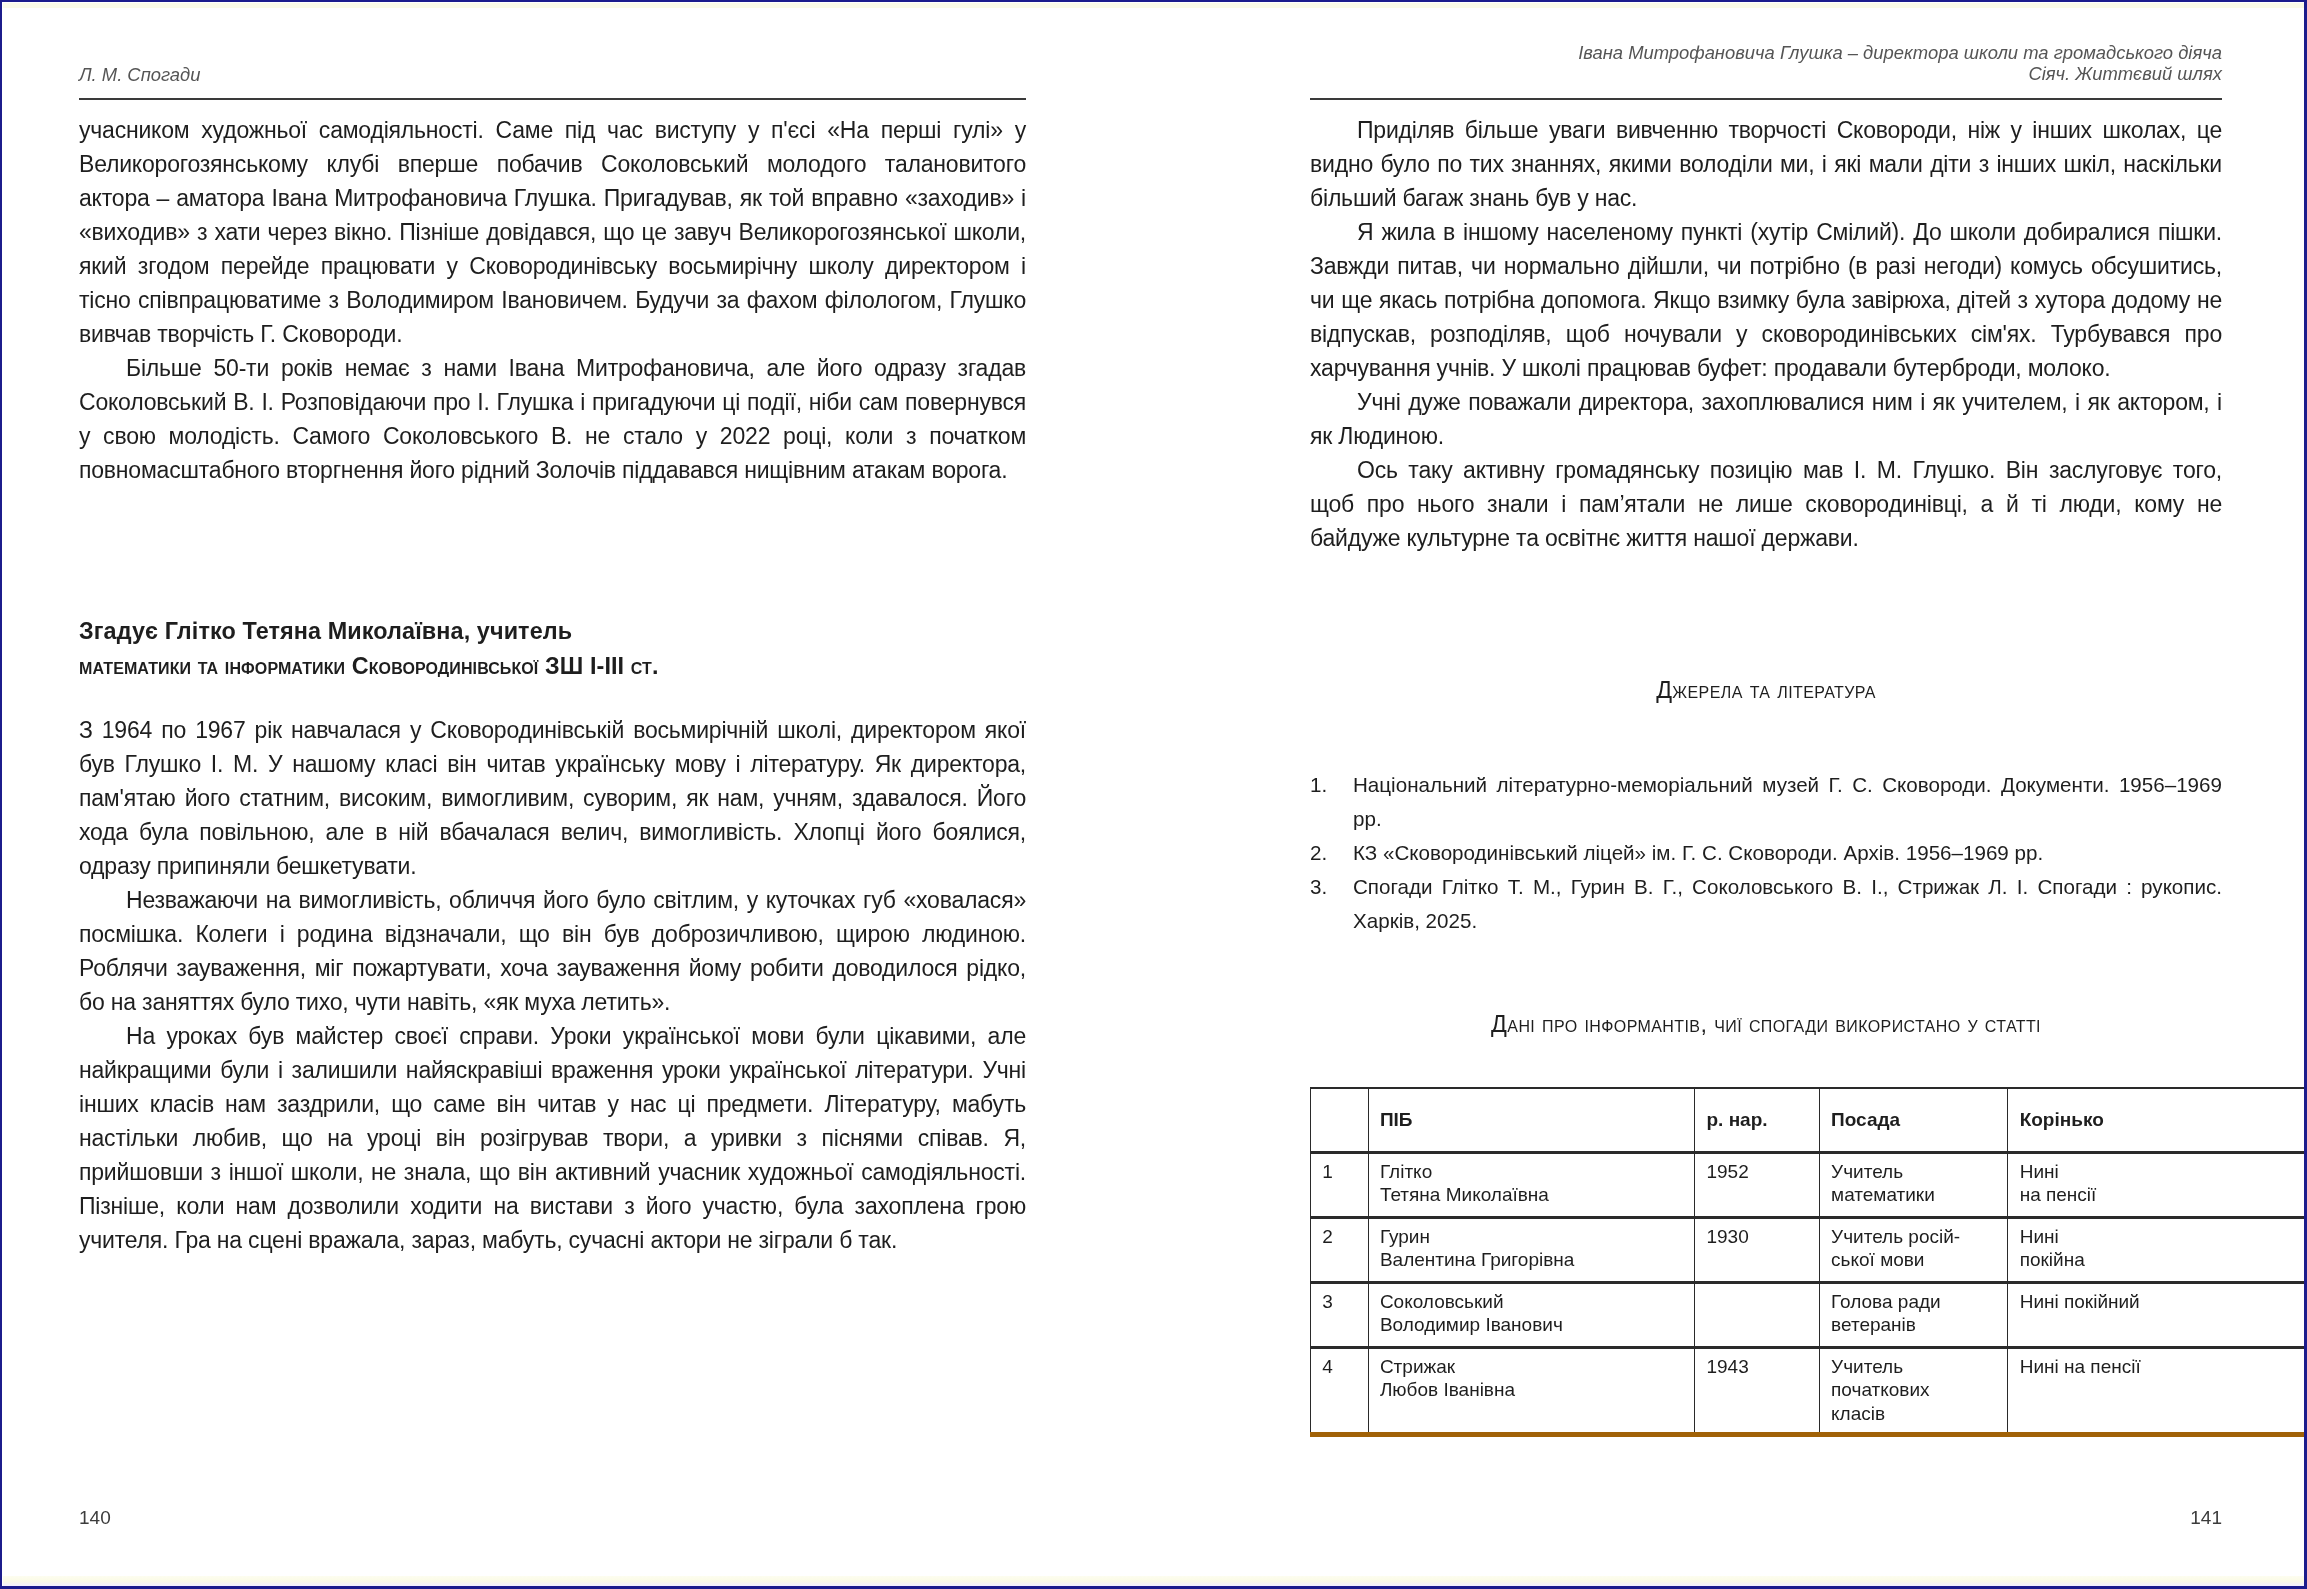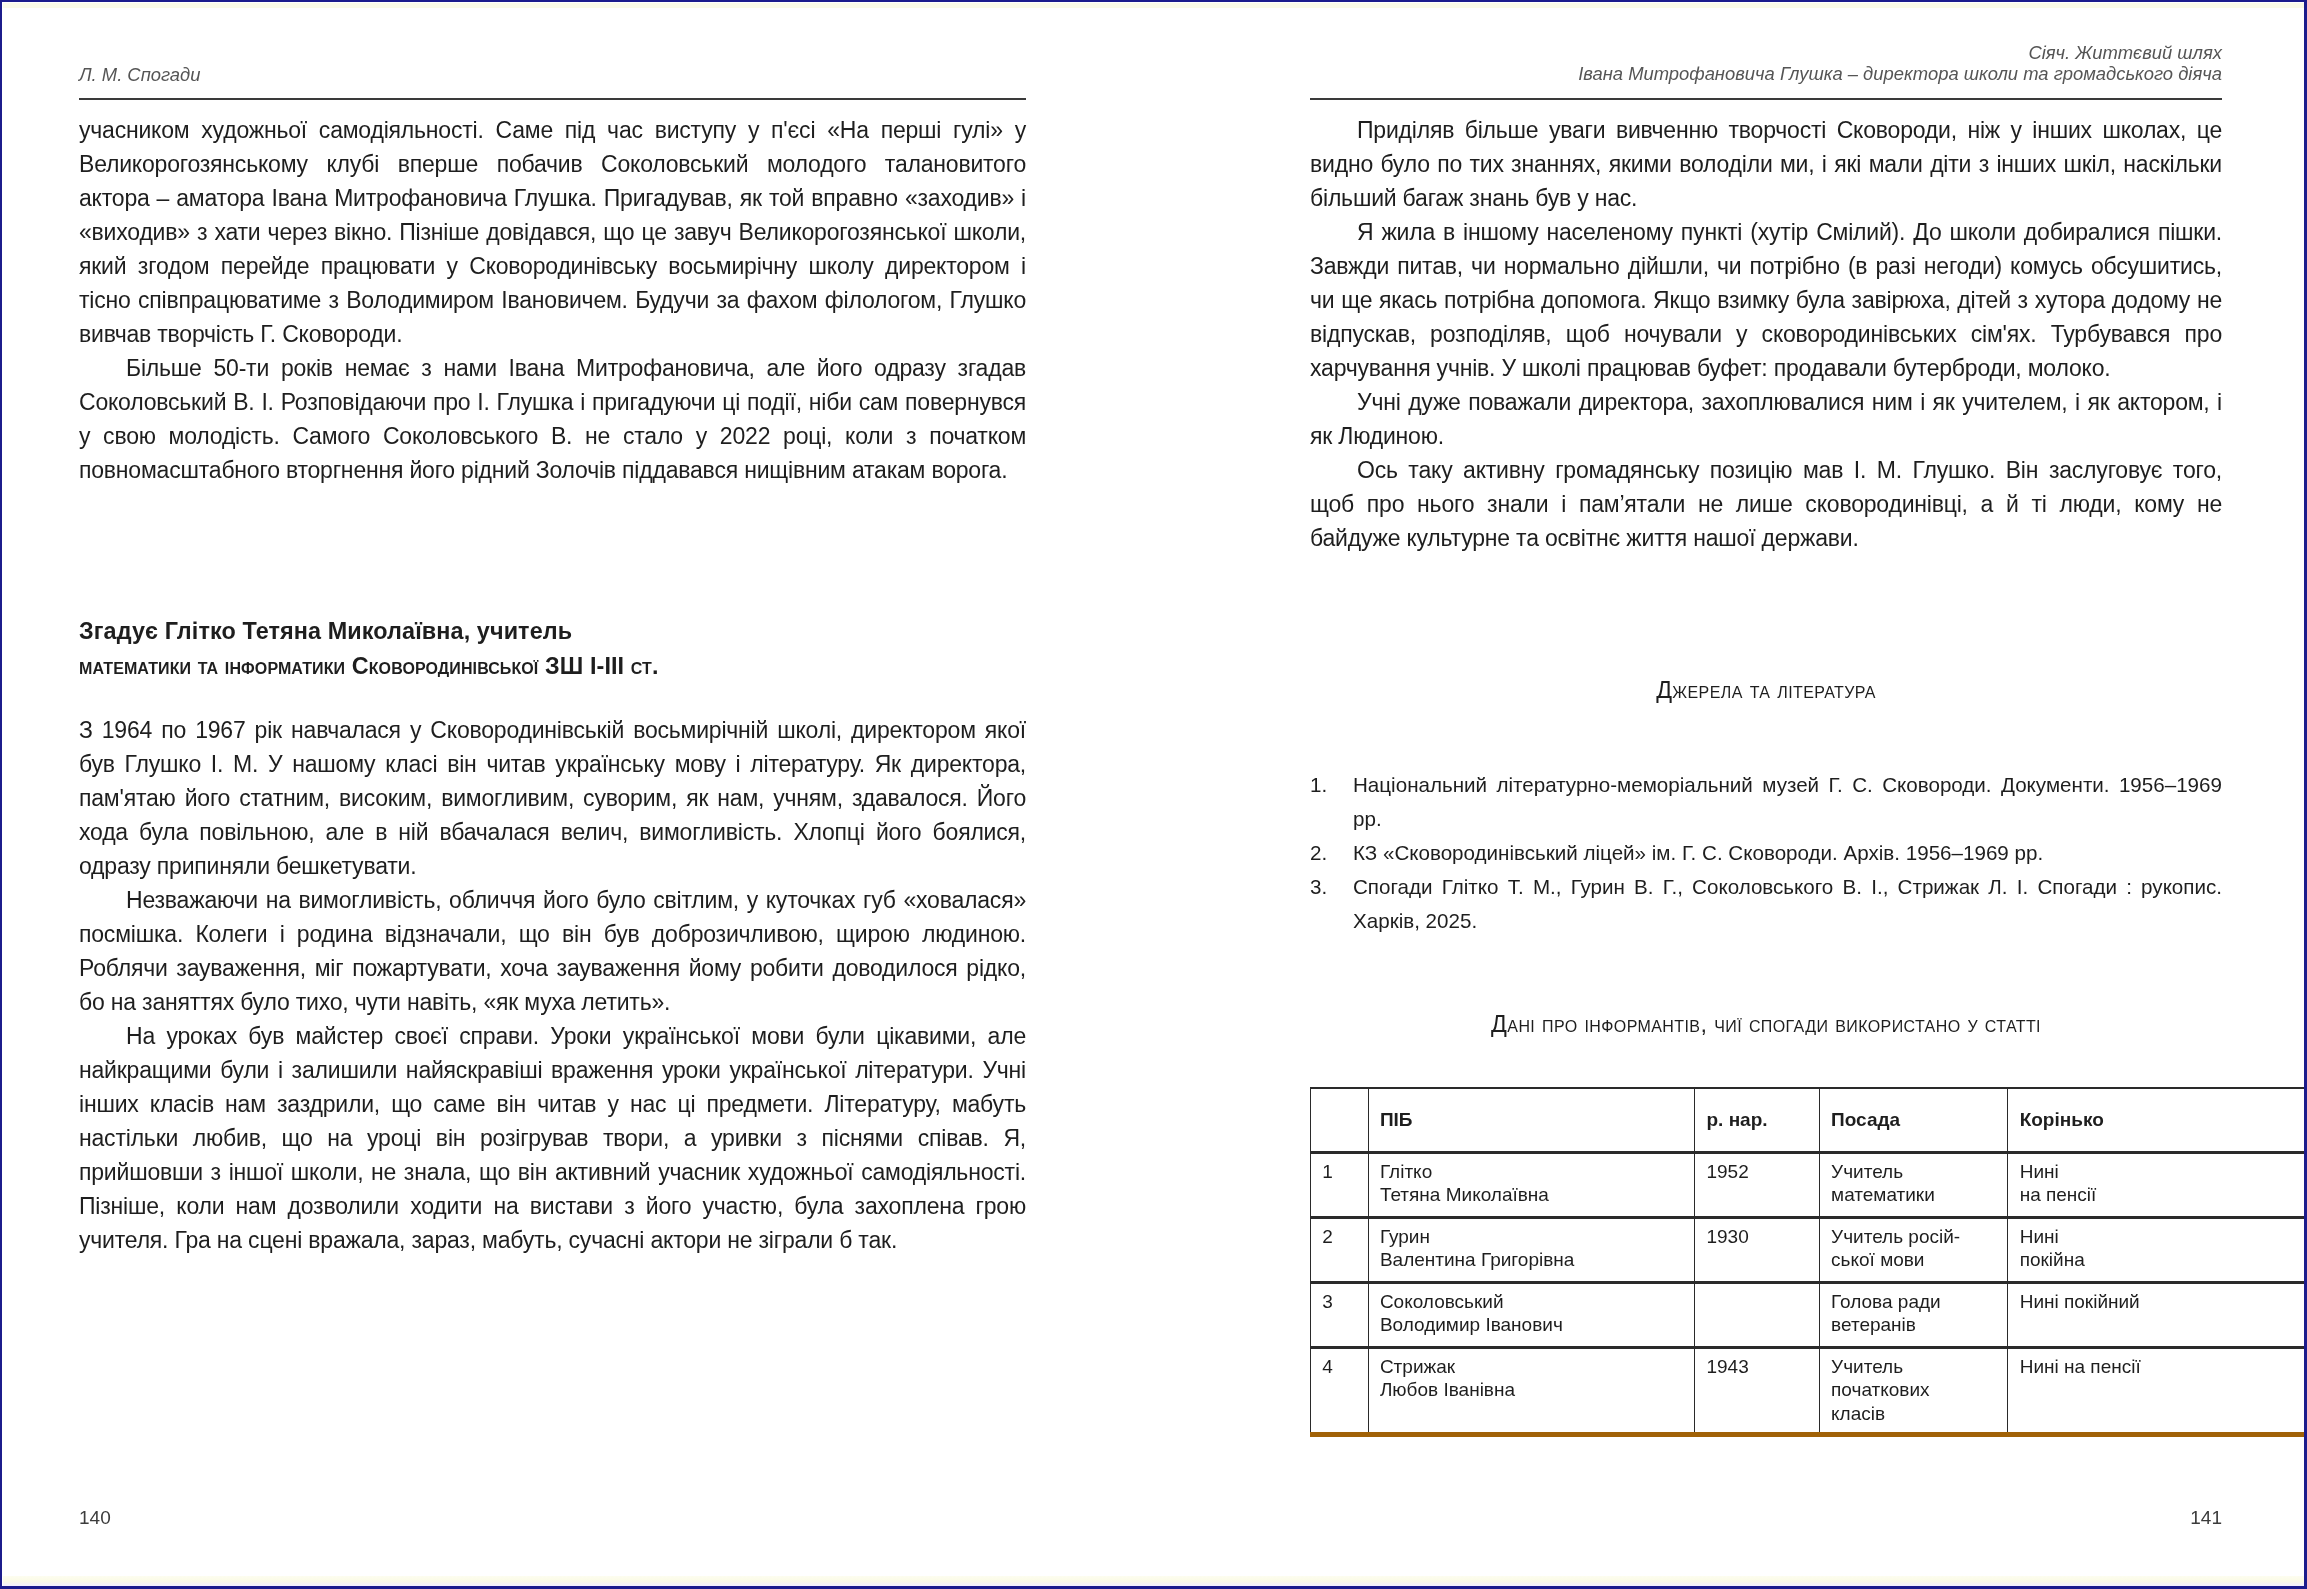--- a/index.html
+++ b/index.html
@@ -95,22 +95,22 @@
     <p>З 1964 по 1967 рік навчалася у Сковородинівській восьмирічній школі, директором якої був Глушко І. М. У нашому класі він читав українську мову і літературу. Як директора, пам'ятаю його статним, високим, вимогливим, суворим, як нам, учням, здавалося. Його хода була повільною, але в ній вбачалася велич, вимогливість. Хлопці його боялися, одразу припиняли бешкетувати.</p>
     <p class="indent">Незважаючи на вимогливість, обличчя його було світлим, у куточках губ «ховалася» посмішка. Колеги і родина відзначали, що він був доброзичливою, щирою людиною. Роблячи зауваження, міг пожартувати, хоча зауваження йому робити доводилося рідко, бо на заняттях було тихо, чути навіть, «як муха летить».</p>
     <p class="indent">На уроках був майстер своєї справи. Уроки української мови були цікавими, але найкращими були і залишили найяскравіші враження уроки української літератури. Учні інших класів нам заздрили, що саме він читав у нас ці предмети. Літературу, мабуть настільки любив, що на уроці він розігрував твори, а уривки з піснями співав. Я, прийшовши з іншої школи, не знала, що він активний учасник художньої самодіяльності. Пізніше, коли нам дозволили ходити на вистави з його участю, була захоплена грою учителя. Гра на сцені вражала, зараз, мабуть, сучасні актори не зіграли б так.</p>
   </div>
 
   <div class="page-num">140</div>
 </div>
 
 <div class="page right">
   <div class="run-head">
+    <div>Івана Митрофановича Глушка – директора школи та громадського діяча</div>
     <div>Сіяч. Життєвий шлях</div>
-    <div>Івана Митрофановича Глушка – директора школи та громадського діяча</div>
   </div>
   <div class="rule"></div>
 
   <div class="body-text" style="top:113px;">
     <p class="indent">Приділяв більше уваги вивченню творчості Сковороди, ніж у інших школах, це видно було по тих знаннях, якими володіли ми, і які мали діти з інших шкіл, наскільки більший багаж знань був у нас.</p>
     <p class="indent">Я жила в іншому населеному пункті (хутір Смілий). До школи добиралися пішки. Завжди питав, чи нормально дійшли, чи потрібно (в разі негоди) комусь обсушитись, чи ще якась потрібна допомога. Якщо взимку була завірюха, дітей з хутора додому не відпускав, розподіляв, щоб ночували у сковородинівських сім'ях. Турбувався про харчування учнів. У школі працював буфет: продавали бутерброди, молоко.</p>
     <p class="indent">Учні дуже поважали директора, захоплювалися ним і як учителем, і як актором, і як Людиною.</p>
     <p class="indent">Ось таку активну громадянську позицію мав І. М. Глушко. Він заслуговує того, щоб про нього знали і пам’ятали не лише сковородинівці, а й ті люди, кому не байдуже культурне та освітнє життя нашої держави.</p>
   </div>
 

